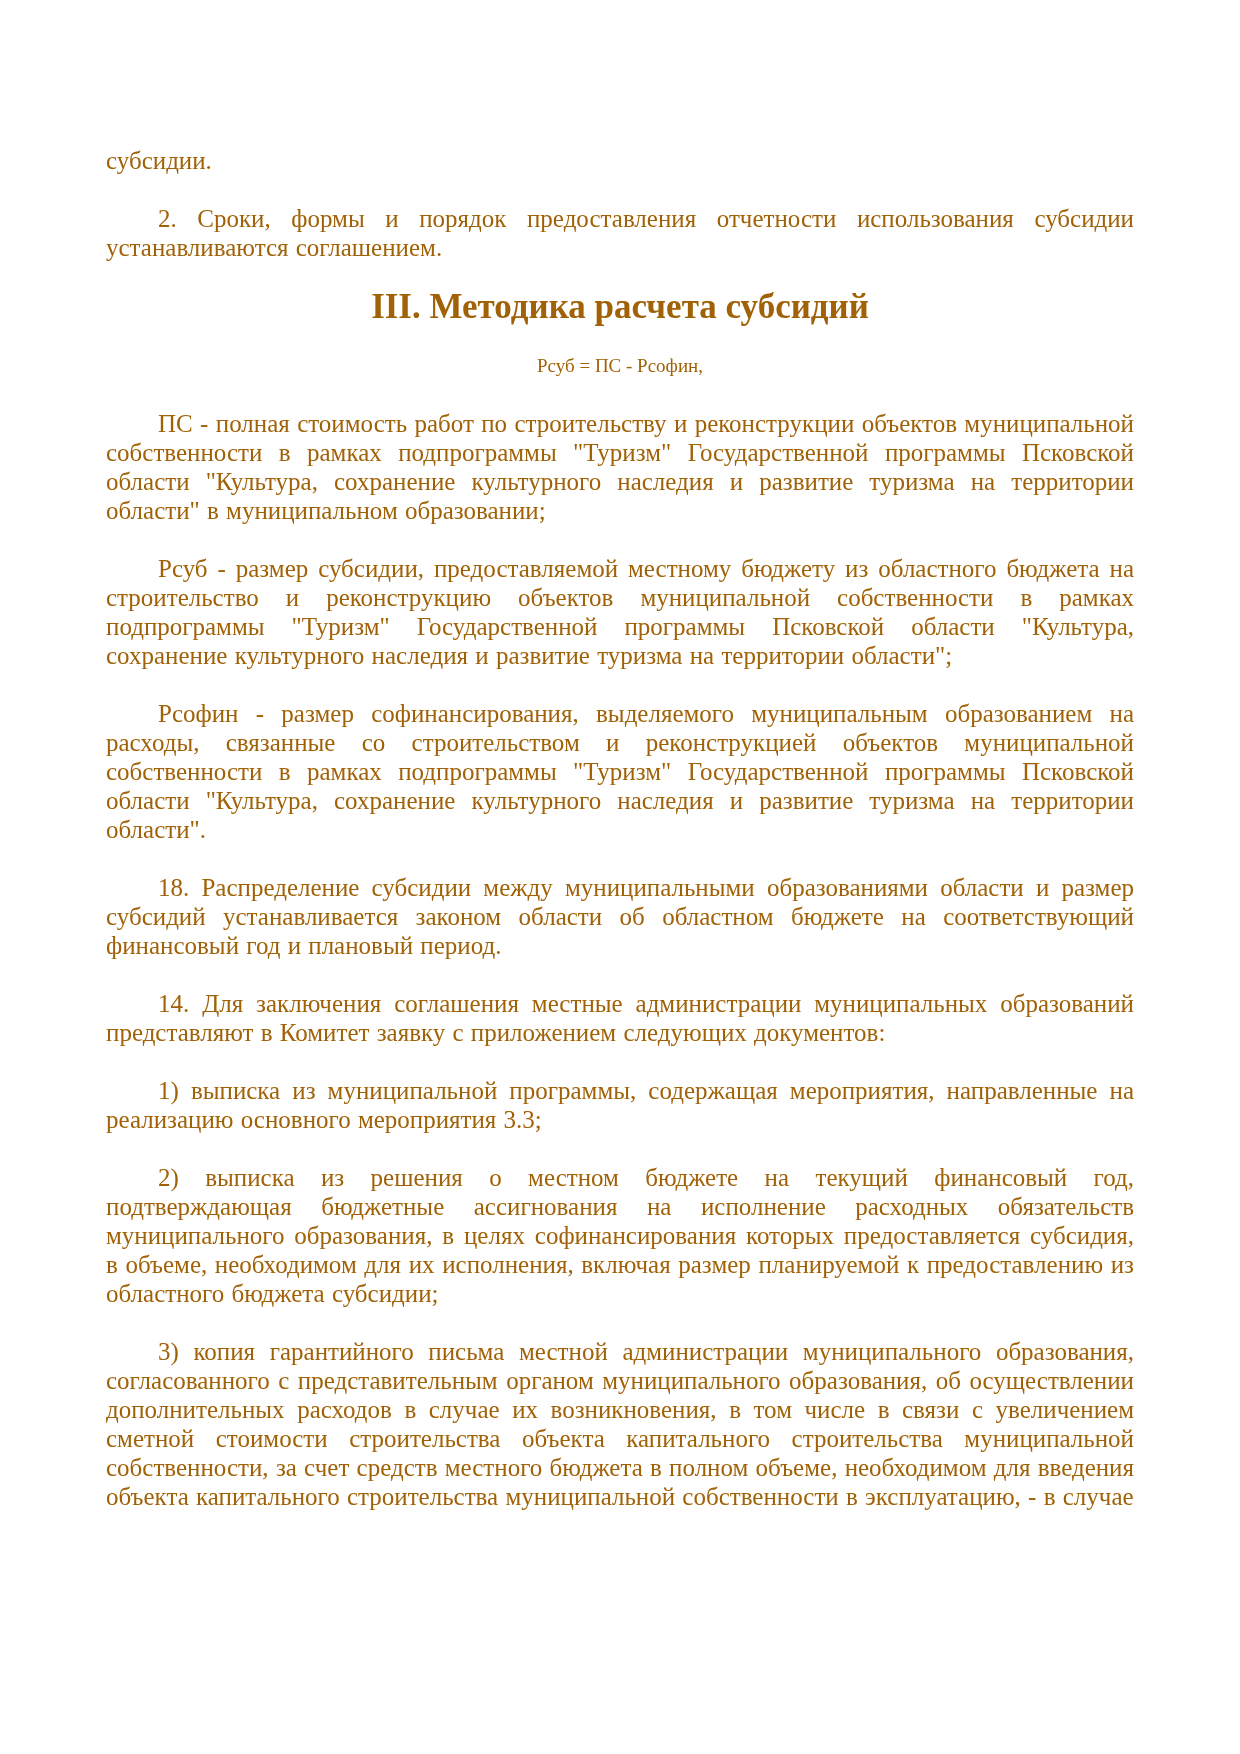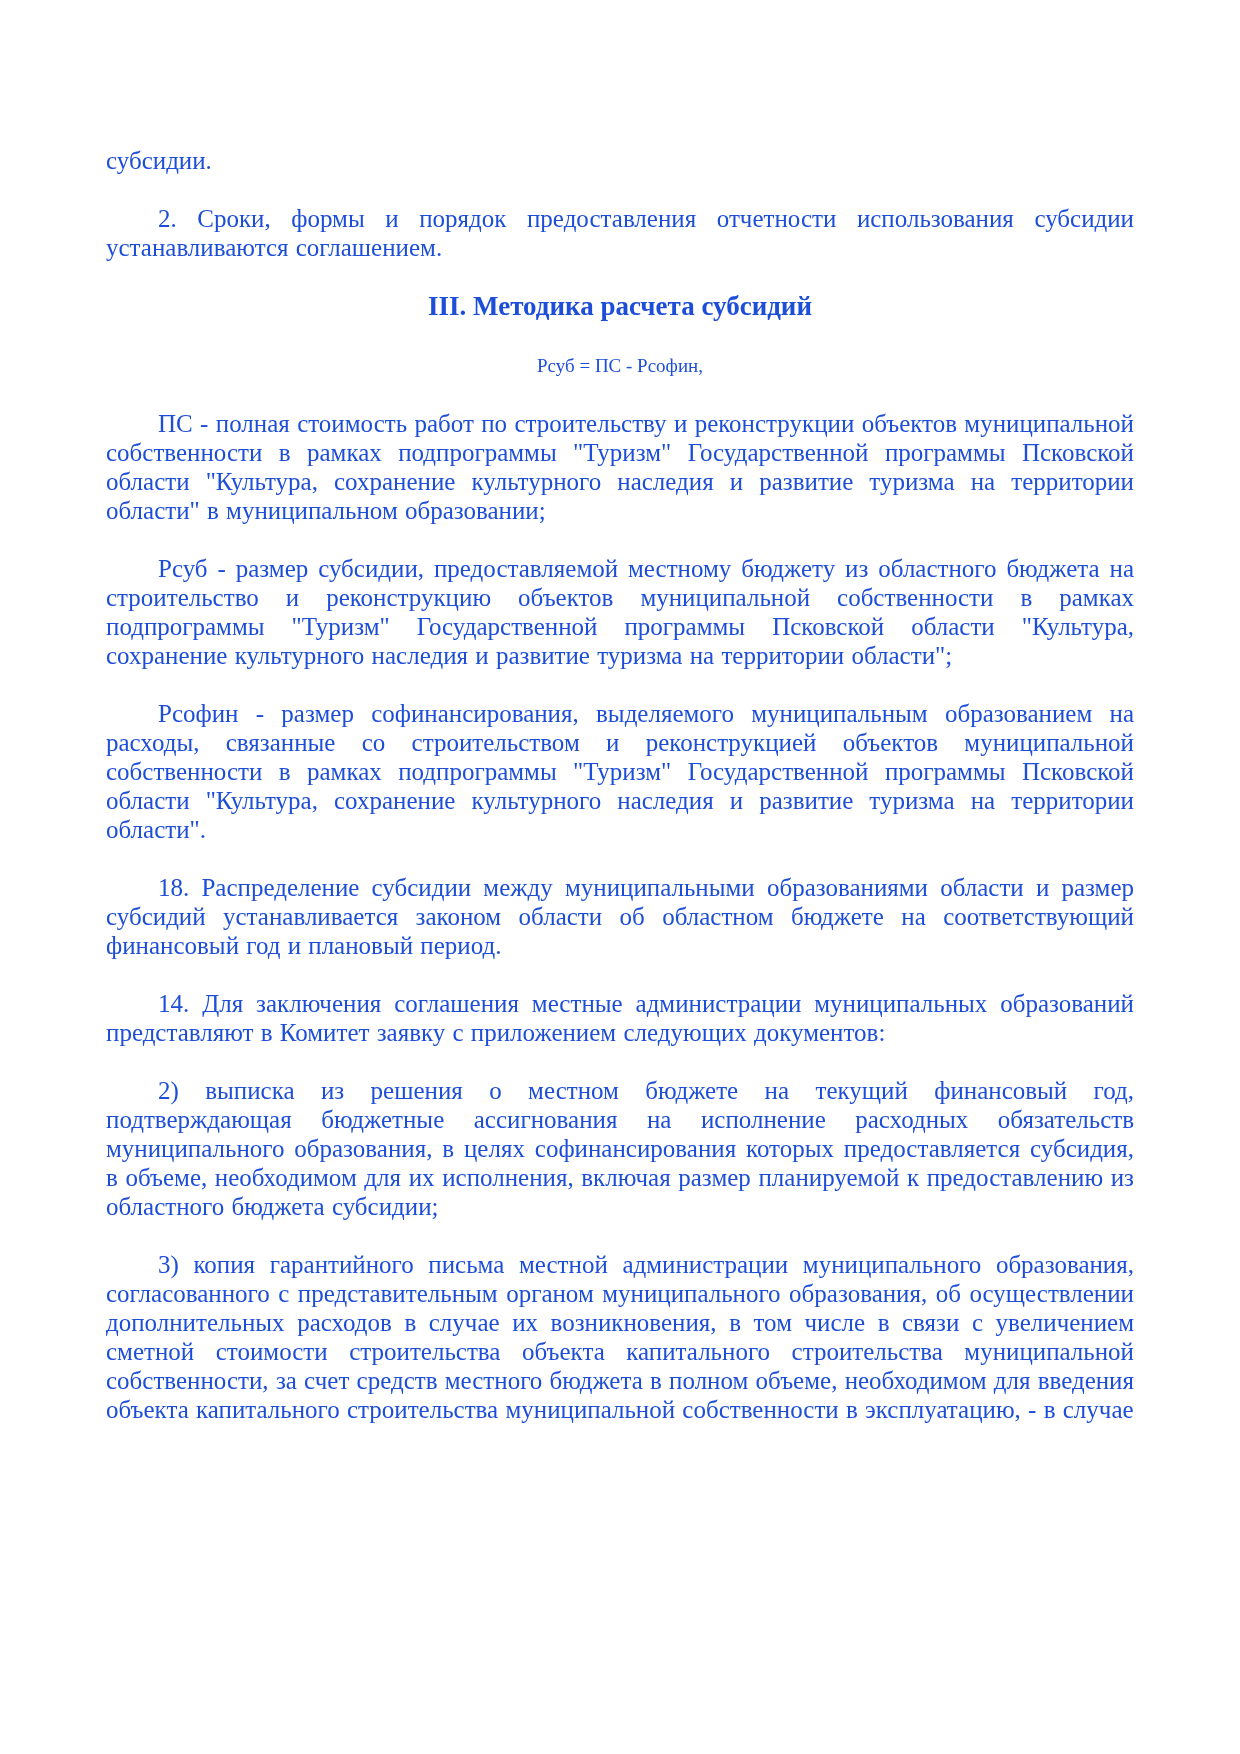--- a/index.html
+++ b/index.html
@@ -9,36 +9,36 @@
   }
   .page {
     position: relative;
     width: 1240px;
     height: 1754px;
     margin: 0 auto;
     background: #ffffff;
     box-sizing: border-box;
     padding: 146px 106px 0 106px;
     font-family: "Liberation Serif", "DejaVu Serif", serif;
-    color: #1d4ed8;
+    color: #a16207;
     overflow: hidden;
   }
   .para {
     font-size: 25px;
     line-height: 29px;
     margin: 0 0 29px 0;
     text-align: justify;
     text-indent: 52px;
     word-spacing: 1px;
   }
   .para.no-indent {
     text-indent: 0;
   }
   .heading {
-    font-size: 27px;
+    font-size: 35px;
     line-height: 31px;
     font-weight: bold;
     text-align: center;
     text-indent: 0;
     margin: 0 0 29px 0;
   }
   .formula {
     font-size: 19px;
     line-height: 29px;
     text-align: center;
@@ -52,15 +52,16 @@
 <div class="page">
   <p class="para no-indent">субсидии.</p>
   <p class="para">2. Сроки, формы и порядок предоставления отчетности использования субсидии устанавливаются соглашением.</p>
   <p class="heading">III. Методика расчета субсидий</p>
   <p class="formula">Рсуб = ПС - Рсофин,</p>
   <p class="para">ПС - полная стоимость работ по строительству и реконструкции объектов муниципальной собственности в рамках подпрограммы "Туризм" Государственной программы Псковской области "Культура, сохранение культурного наследия и развитие туризма на территории области" в муниципальном образовании;</p>
   <p class="para">Рсуб - размер субсидии, предоставляемой местному бюджету из областного бюджета на строительство и реконструкцию объектов муниципальной собственности в рамках подпрограммы "Туризм" Государственной программы Псковской области "Культура, сохранение культурного наследия и развитие туризма на территории области";</p>
   <p class="para">Рсофин - размер софинансирования, выделяемого муниципальным образованием на расходы, связанные со строительством и реконструкцией объектов муниципальной собственности в рамках подпрограммы "Туризм" Государственной программы Псковской области "Культура, сохранение культурного наследия и развитие туризма на территории области".</p>
   <p class="para">18. Распределение субсидии между муниципальными образованиями области и размер субсидий устанавливается законом области об областном бюджете на соответствующий финансовый год и плановый период.</p>
   <p class="para">14. Для заключения соглашения местные администрации муниципальных образований представляют в Комитет заявку с приложением следующих документов:</p>
+  <p class="para">1) выписка из муниципальной программы, содержащая мероприятия, направленные на реализацию основного мероприятия 3.3;</p>
   <p class="para">2) выписка из решения о местном бюджете на текущий финансовый год, подтверждающая бюджетные ассигнования на исполнение расходных обязательств муниципального образования, в целях софинансирования которых предоставляется субсидия, в объеме, необходимом для их исполнения, включая размер планируемой к предоставлению из областного бюджета субсидии;</p>
   <p class="para">3) копия гарантийного письма местной администрации муниципального образования, согласованного с представительным органом муниципального образования, об осуществлении дополнительных расходов в случае их возникновения, в том числе в связи с увеличением сметной стоимости строительства объекта капитального строительства муниципальной собственности, за счет средств местного бюджета в полном объеме, необходимом для введения объекта капитального строительства муниципальной собственности в эксплуатацию, - в случае</p>
 </div>
 
 </body></html>

